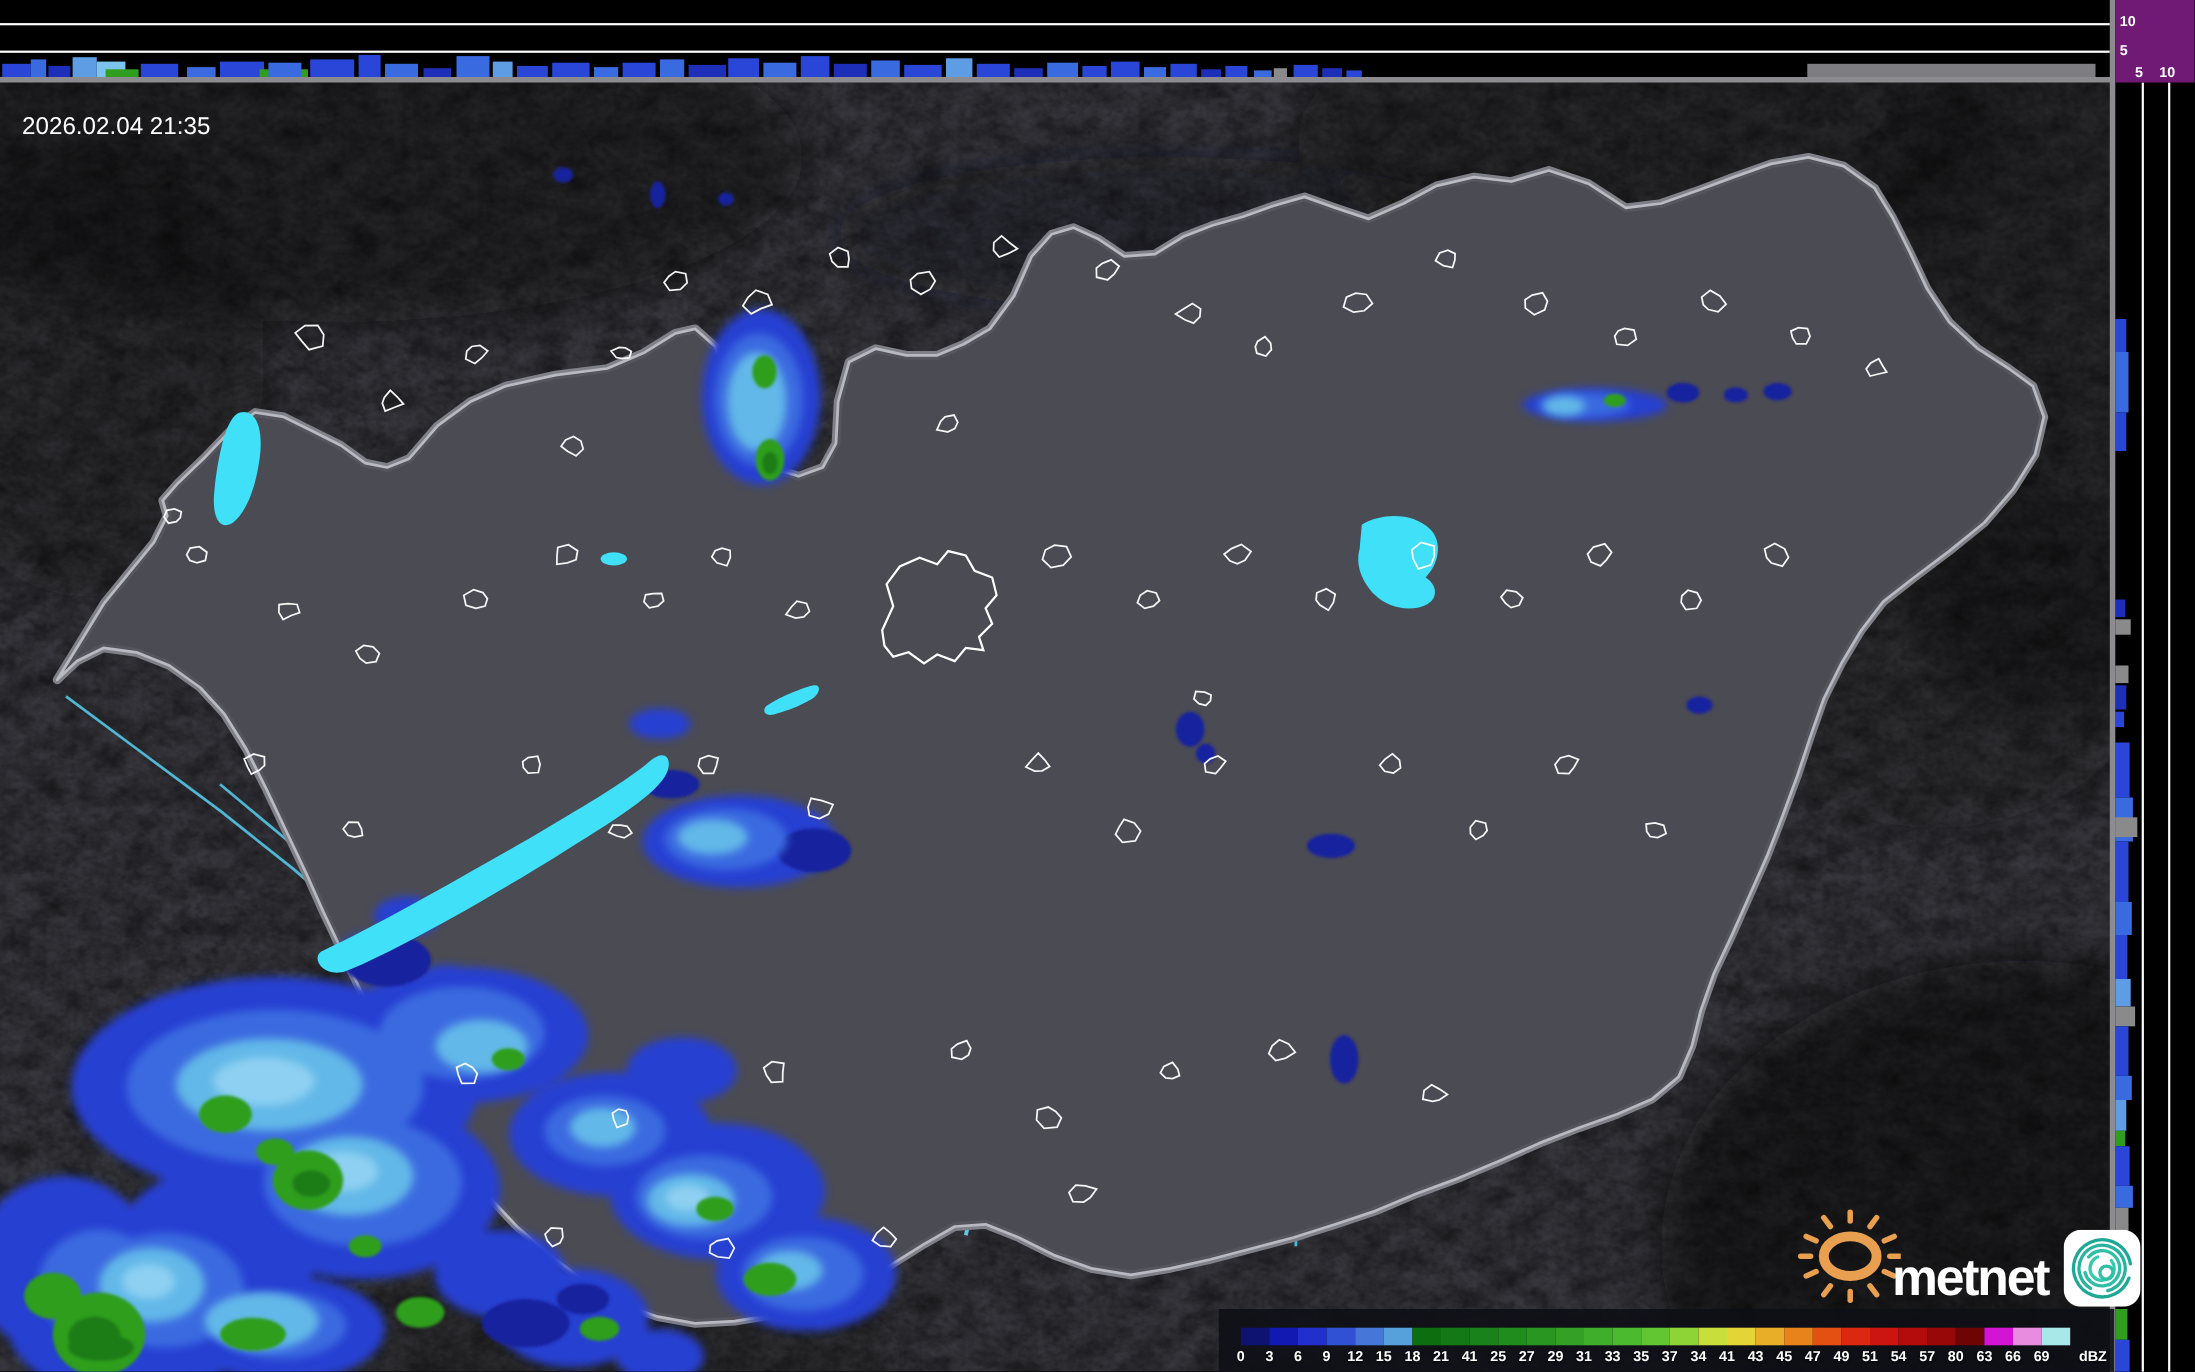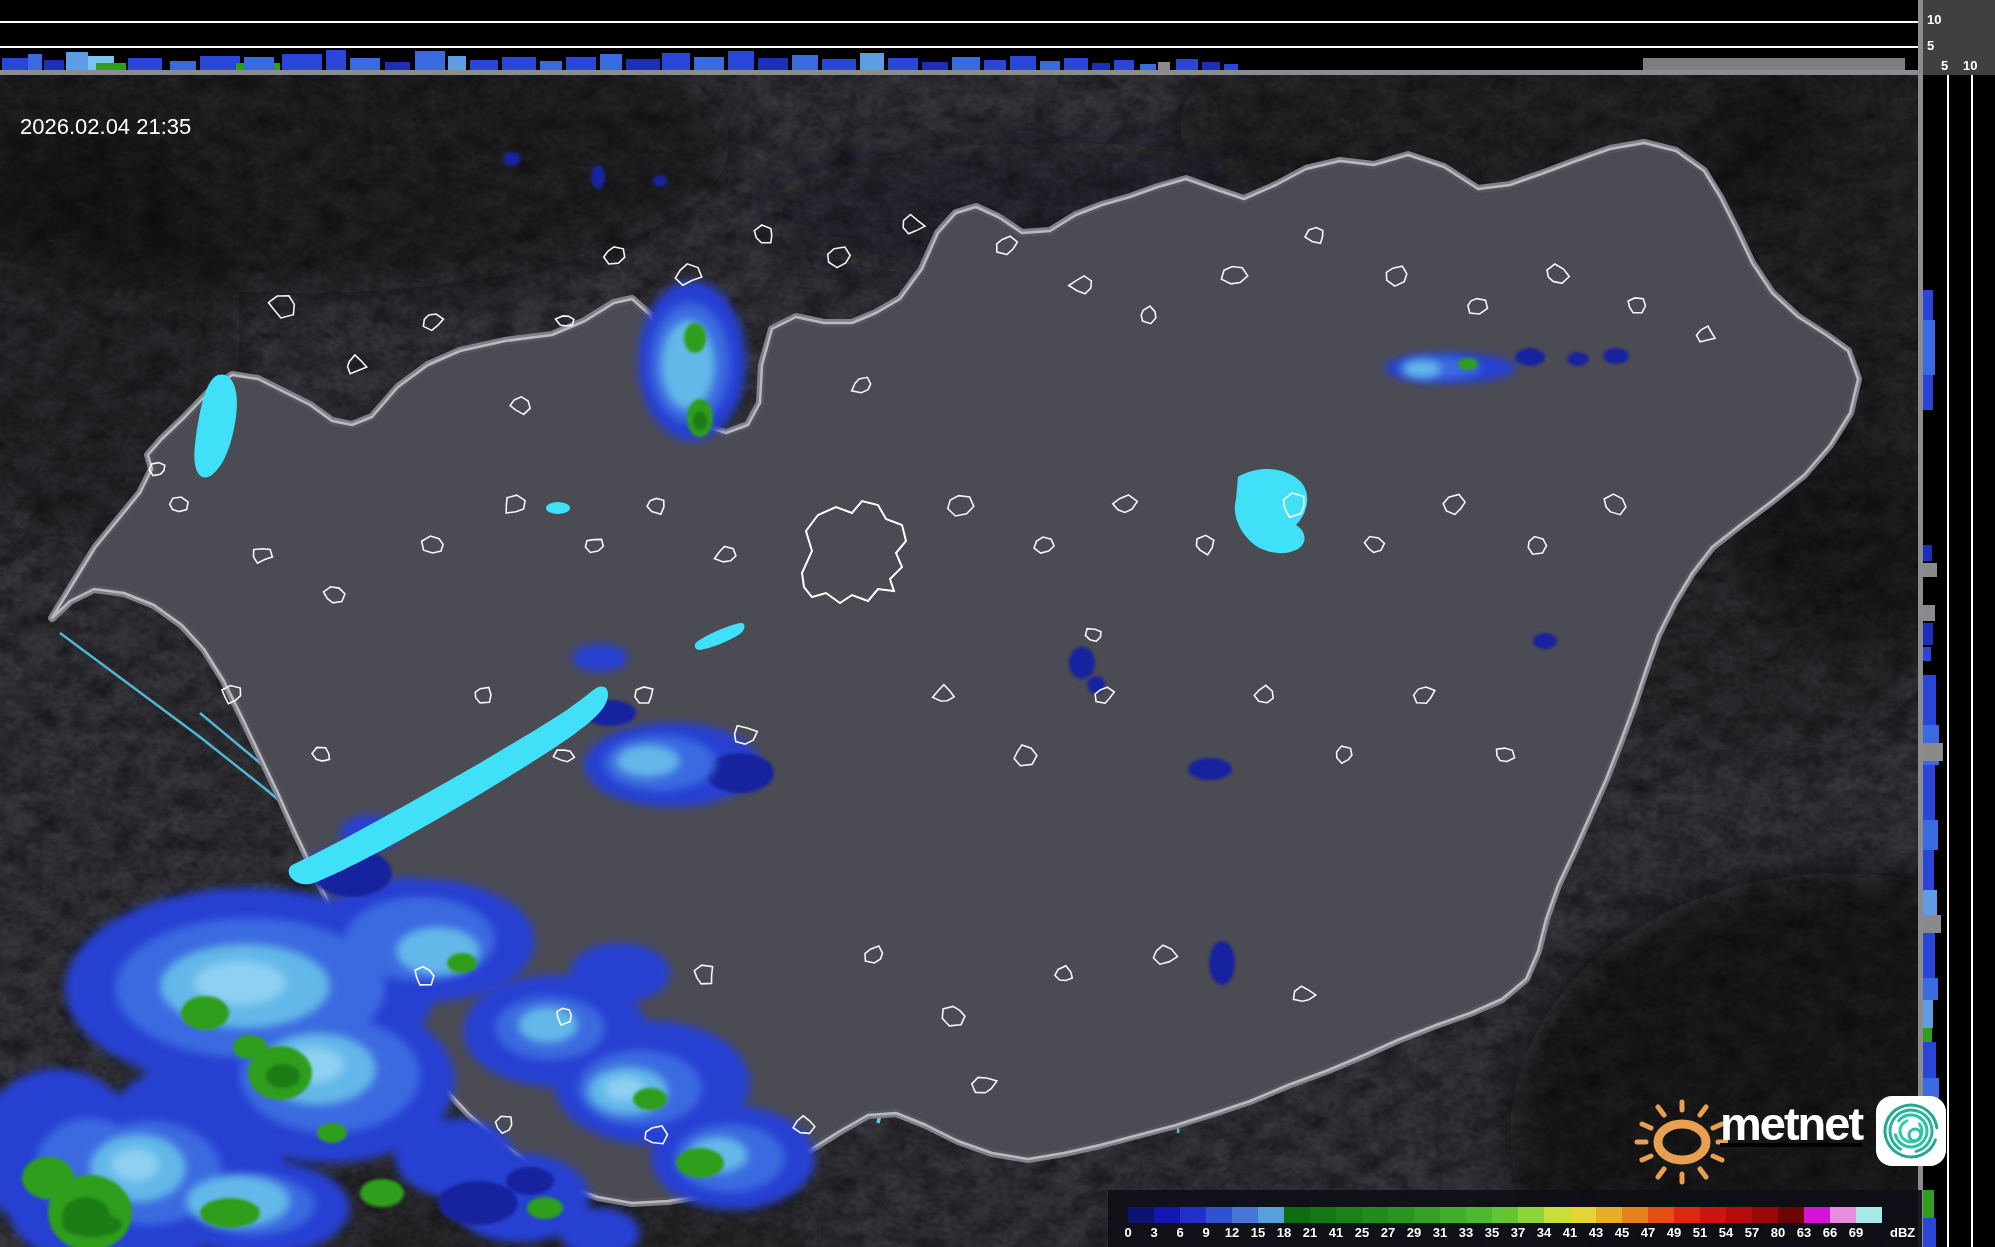--- a/index.html
+++ b/index.html
@@ -9,40 +9,40 @@
   .top-panel{position:absolute;left:0;top:0;width:1918px;height:70px;background:#000;z-index:2;}
   .hgrid{position:absolute;left:0;width:100%;height:2px;background:#fff;}
   .top-echoes{position:absolute;left:0;bottom:0;width:100%;height:70px;}
   .top-echoes div{position:absolute;bottom:0;}
   
   .right-panel{position:absolute;left:1923px;top:75px;width:72px;height:1172px;background:#000;z-index:2;}
   .vgrid{position:absolute;top:0;width:2px;height:100%;background:#fff;}
   .right-echoes{position:absolute;left:0;top:0;width:100%;height:100%;}
   .right-echoes div{position:absolute;left:0;}
   
-  .corner{position:absolute;left:1923px;top:0;width:72px;height:75px;background:#404040;z-index:3;color:#fff;font-size:13px;font-weight:bold;}
+  .corner{position:absolute;left:1923px;top:0;width:72px;height:75px;background:#701a75;z-index:3;color:#fff;font-size:13px;font-weight:bold;}
   .corner span{position:absolute;}
   
   .top-frame{position:absolute;left:0;top:70px;width:1922px;height:5px;background:#8c8c90;z-index:3;}
   .divider{position:absolute;left:1918px;top:0;width:5px;height:1247px;background:#8c8c90;z-index:3;}
   
   .map{position:absolute;left:0;top:73px;width:1922px;height:1174px;z-index:1;overflow:hidden;}
   
   .title-block{position:absolute;left:20px;top:102px;z-index:5;color:#fff;}
   .title-block h1{margin:0;font-size:39px;font-weight:normal;letter-spacing:0.5px;}
-  .title-block .time{margin-top:12px;font-size:22px;}
+  .title-block .time{font-size:22px;}
   
   .scaleband{position:absolute;left:1108px;top:1190px;width:814px;height:57px;background:rgba(14,16,22,0.9);z-index:4;}
   .scale-cells{position:absolute;left:20px;top:17px;height:16px;display:flex;}
   .scale-cells div{width:26px;height:16px;}
   .scale-labels{position:absolute;left:20px;top:35px;height:16px;width:790px;}
   .scale-labels span{position:absolute;transform:translateX(-50%);color:#fff;font-size:13px;font-weight:bold;text-shadow:0 1px 2px #000;white-space:nowrap;}
   .scale-labels .unit{transform:none;}
   
-  .logo{position:absolute;left:1632px;top:1096px;z-index:4;display:flex;align-items:flex-start;text-decoration:underline;}
+  .logo{position:absolute;left:1632px;top:1096px;z-index:4;display:flex;align-items:flex-end;}
   .logo .wordmark{color:#fff;font-size:47px;font-weight:bold;letter-spacing:-2px;margin-left:-8px;margin-right:14px;}
   .appicon{width:70px;height:70px;}
 </style>
 </head>
 <body>
 
 <div class="stage">
 
   <div class="map">
     <svg width="1922" height="1174" viewBox="0 0 1922 1174">

